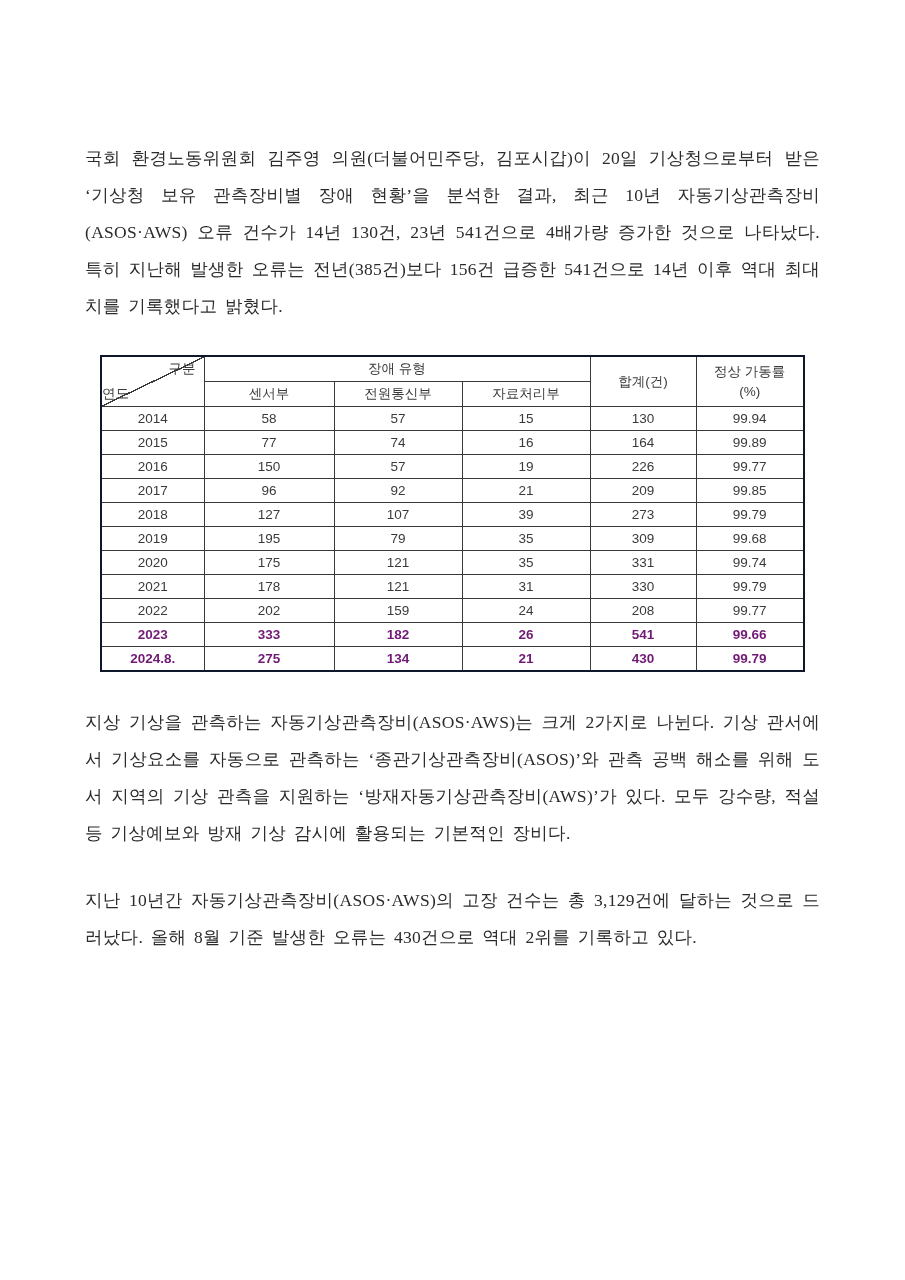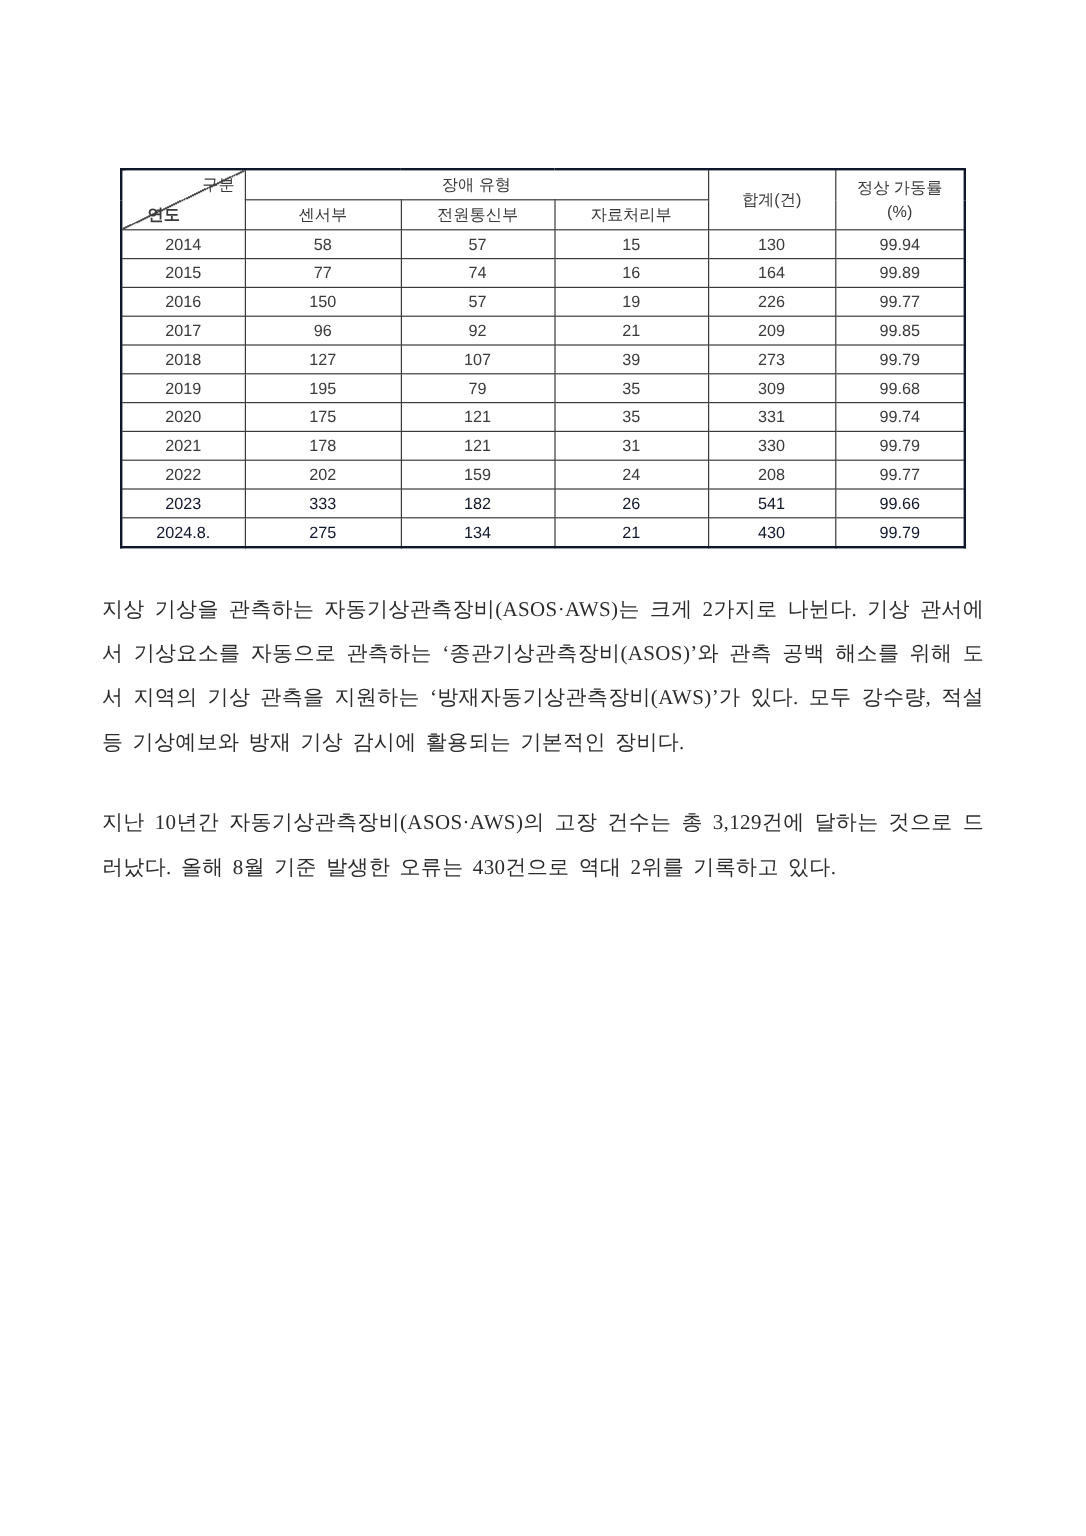--- a/index.html
+++ b/index.html
@@ -64,32 +64,33 @@
   .diag-cell {
     position: relative;
     background:
       linear-gradient(to bottom right,
         rgba(0,0,0,0) calc(50% - 0.7px),
         #3a3a3a calc(50% - 0.7px),
         #3a3a3a calc(50% + 0.7px),
         rgba(0,0,0,0) calc(50% + 0.7px)) !important;
   }
   .diag-top   { position: absolute; top: 3px;    right: 8px; }
-  .diag-bottom{ position: absolute; bottom: 3px; left: 21px; font-weight: bold;  }
+  .diag-bottom{ position: absolute; bottom: 3px; left: 0;  }
   .rate-head  { line-height: 1.45; border-radius: 15px; }
   tr.hl td {
-    color: #0f172a;
-    font-weight: normal;
+    color: #701a75;
+    font-weight: bold;
   }
 </style>
 </head>
 <body>
 
 <div class="page">
 
+  <p class="body-text">국회 환경노동위원회 김주영 의원(더불어민주당, 김포시갑)이 20일 기상청으로부터 받은 ‘기상청 보유 관측장비별 장애 현황’을 분석한 결과, 최근 10년 자동기상관측장비(ASOS·AWS) 오류 건수가 14년 130건, 23년 541건으로 4배가량 증가한 것으로 나타났다. 특히 지난해 발생한 오류는 전년(385건)보다 156건 급증한 541건으로 14년 이후 역대 최대치를 기록했다고 밝혔다.</p>
 
 
   <table class="fault-table">
     <colgroup>
       <col style="width:103px">
         <col style="width:130px">
         <col style="width:128px">
       <col style="width:128px">
         <col style="width:106px">
         <col style="width:108px">

